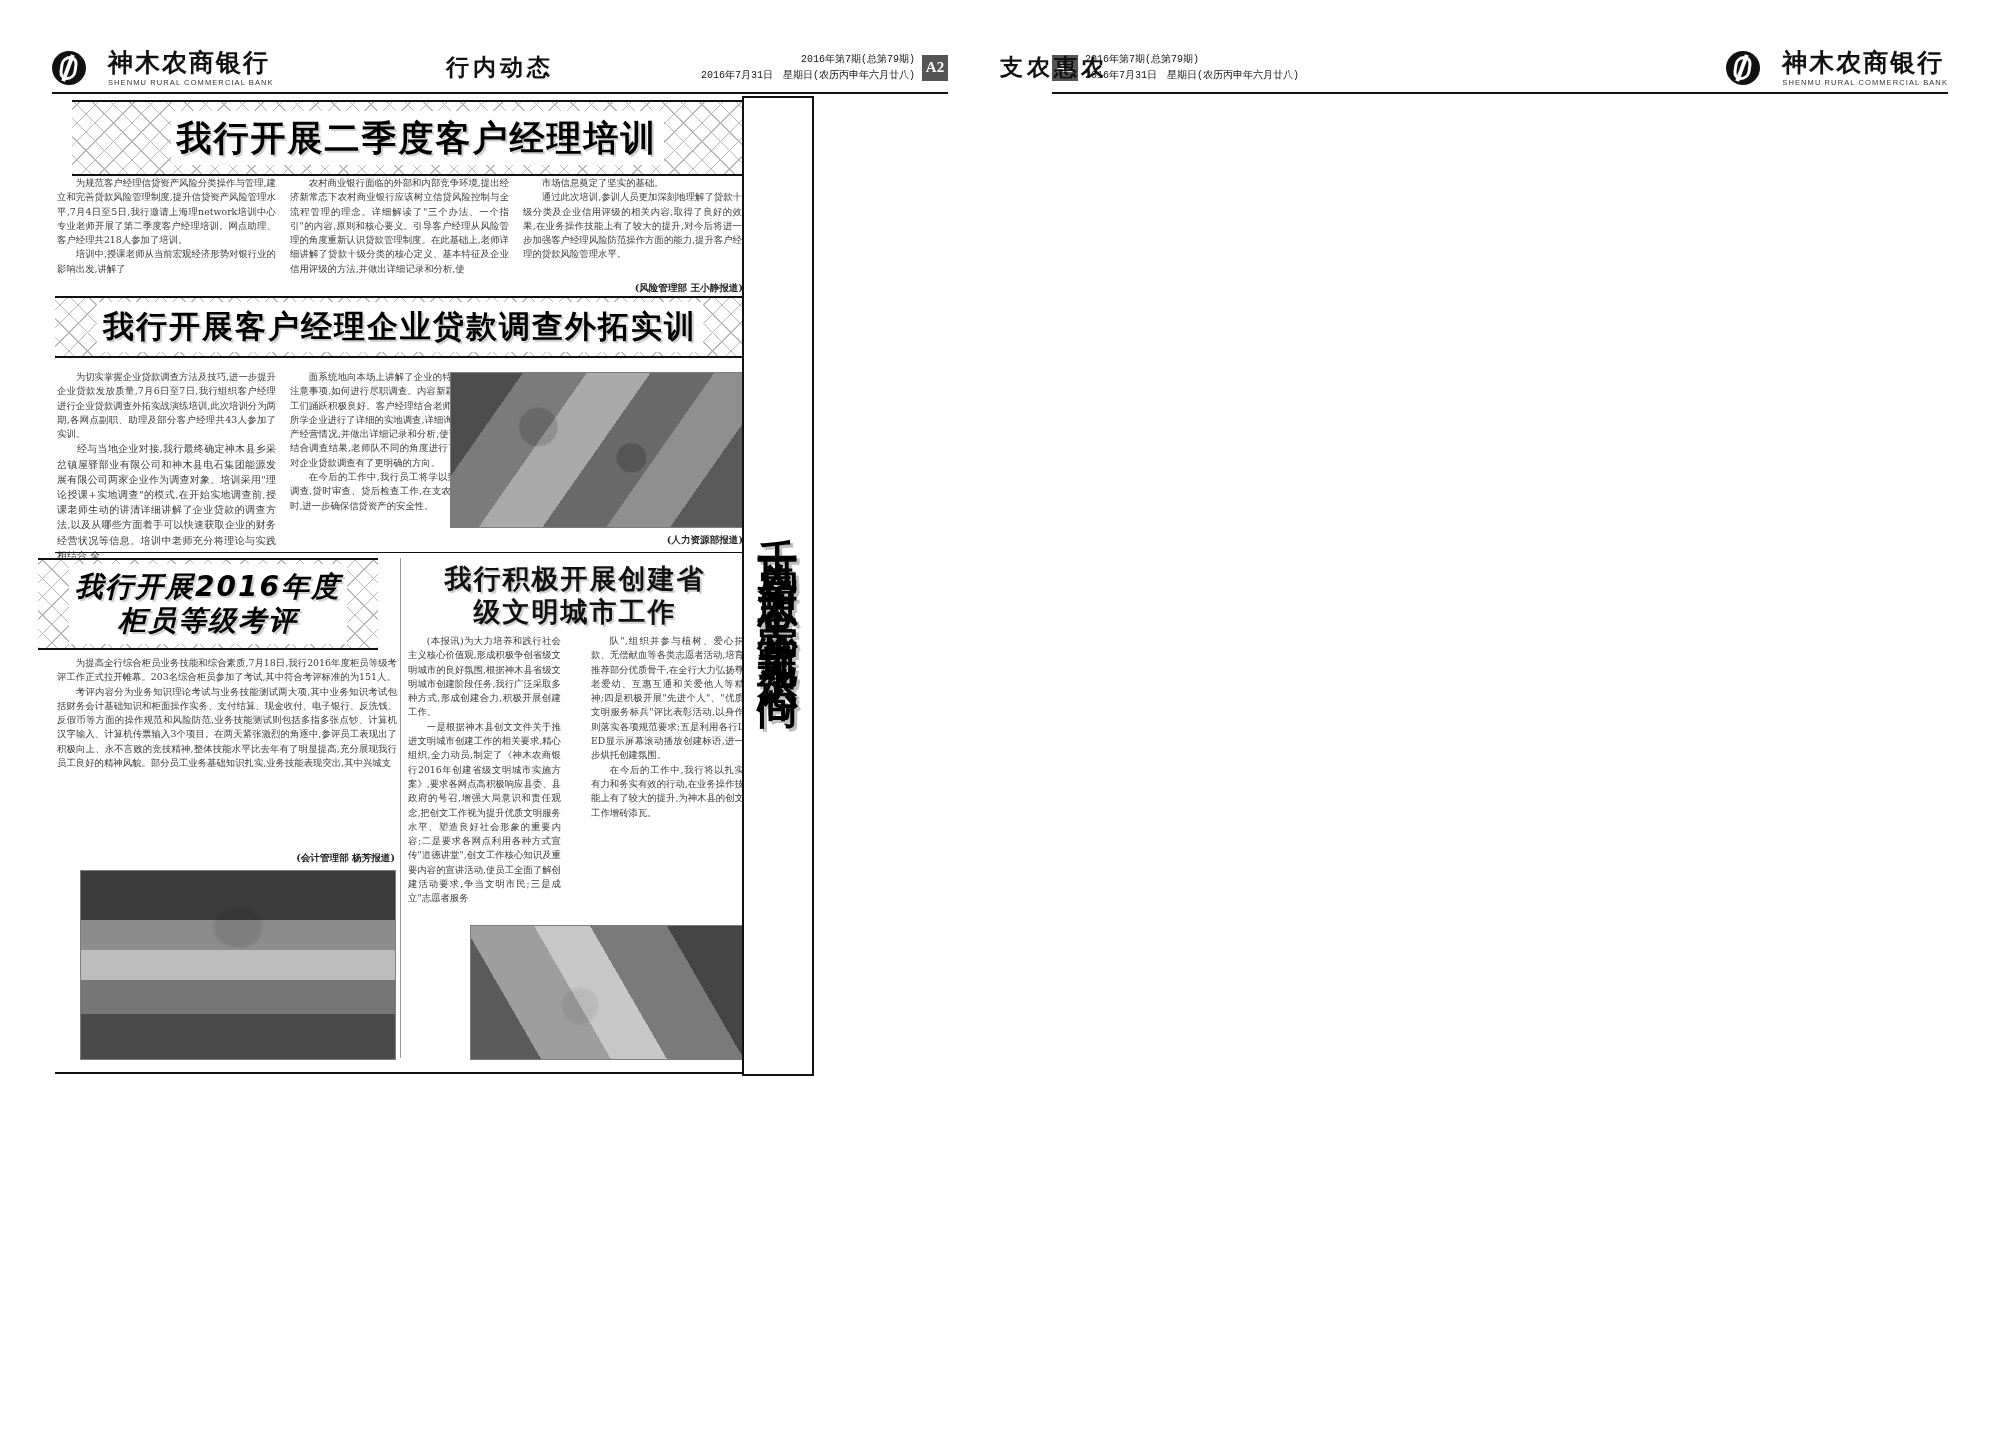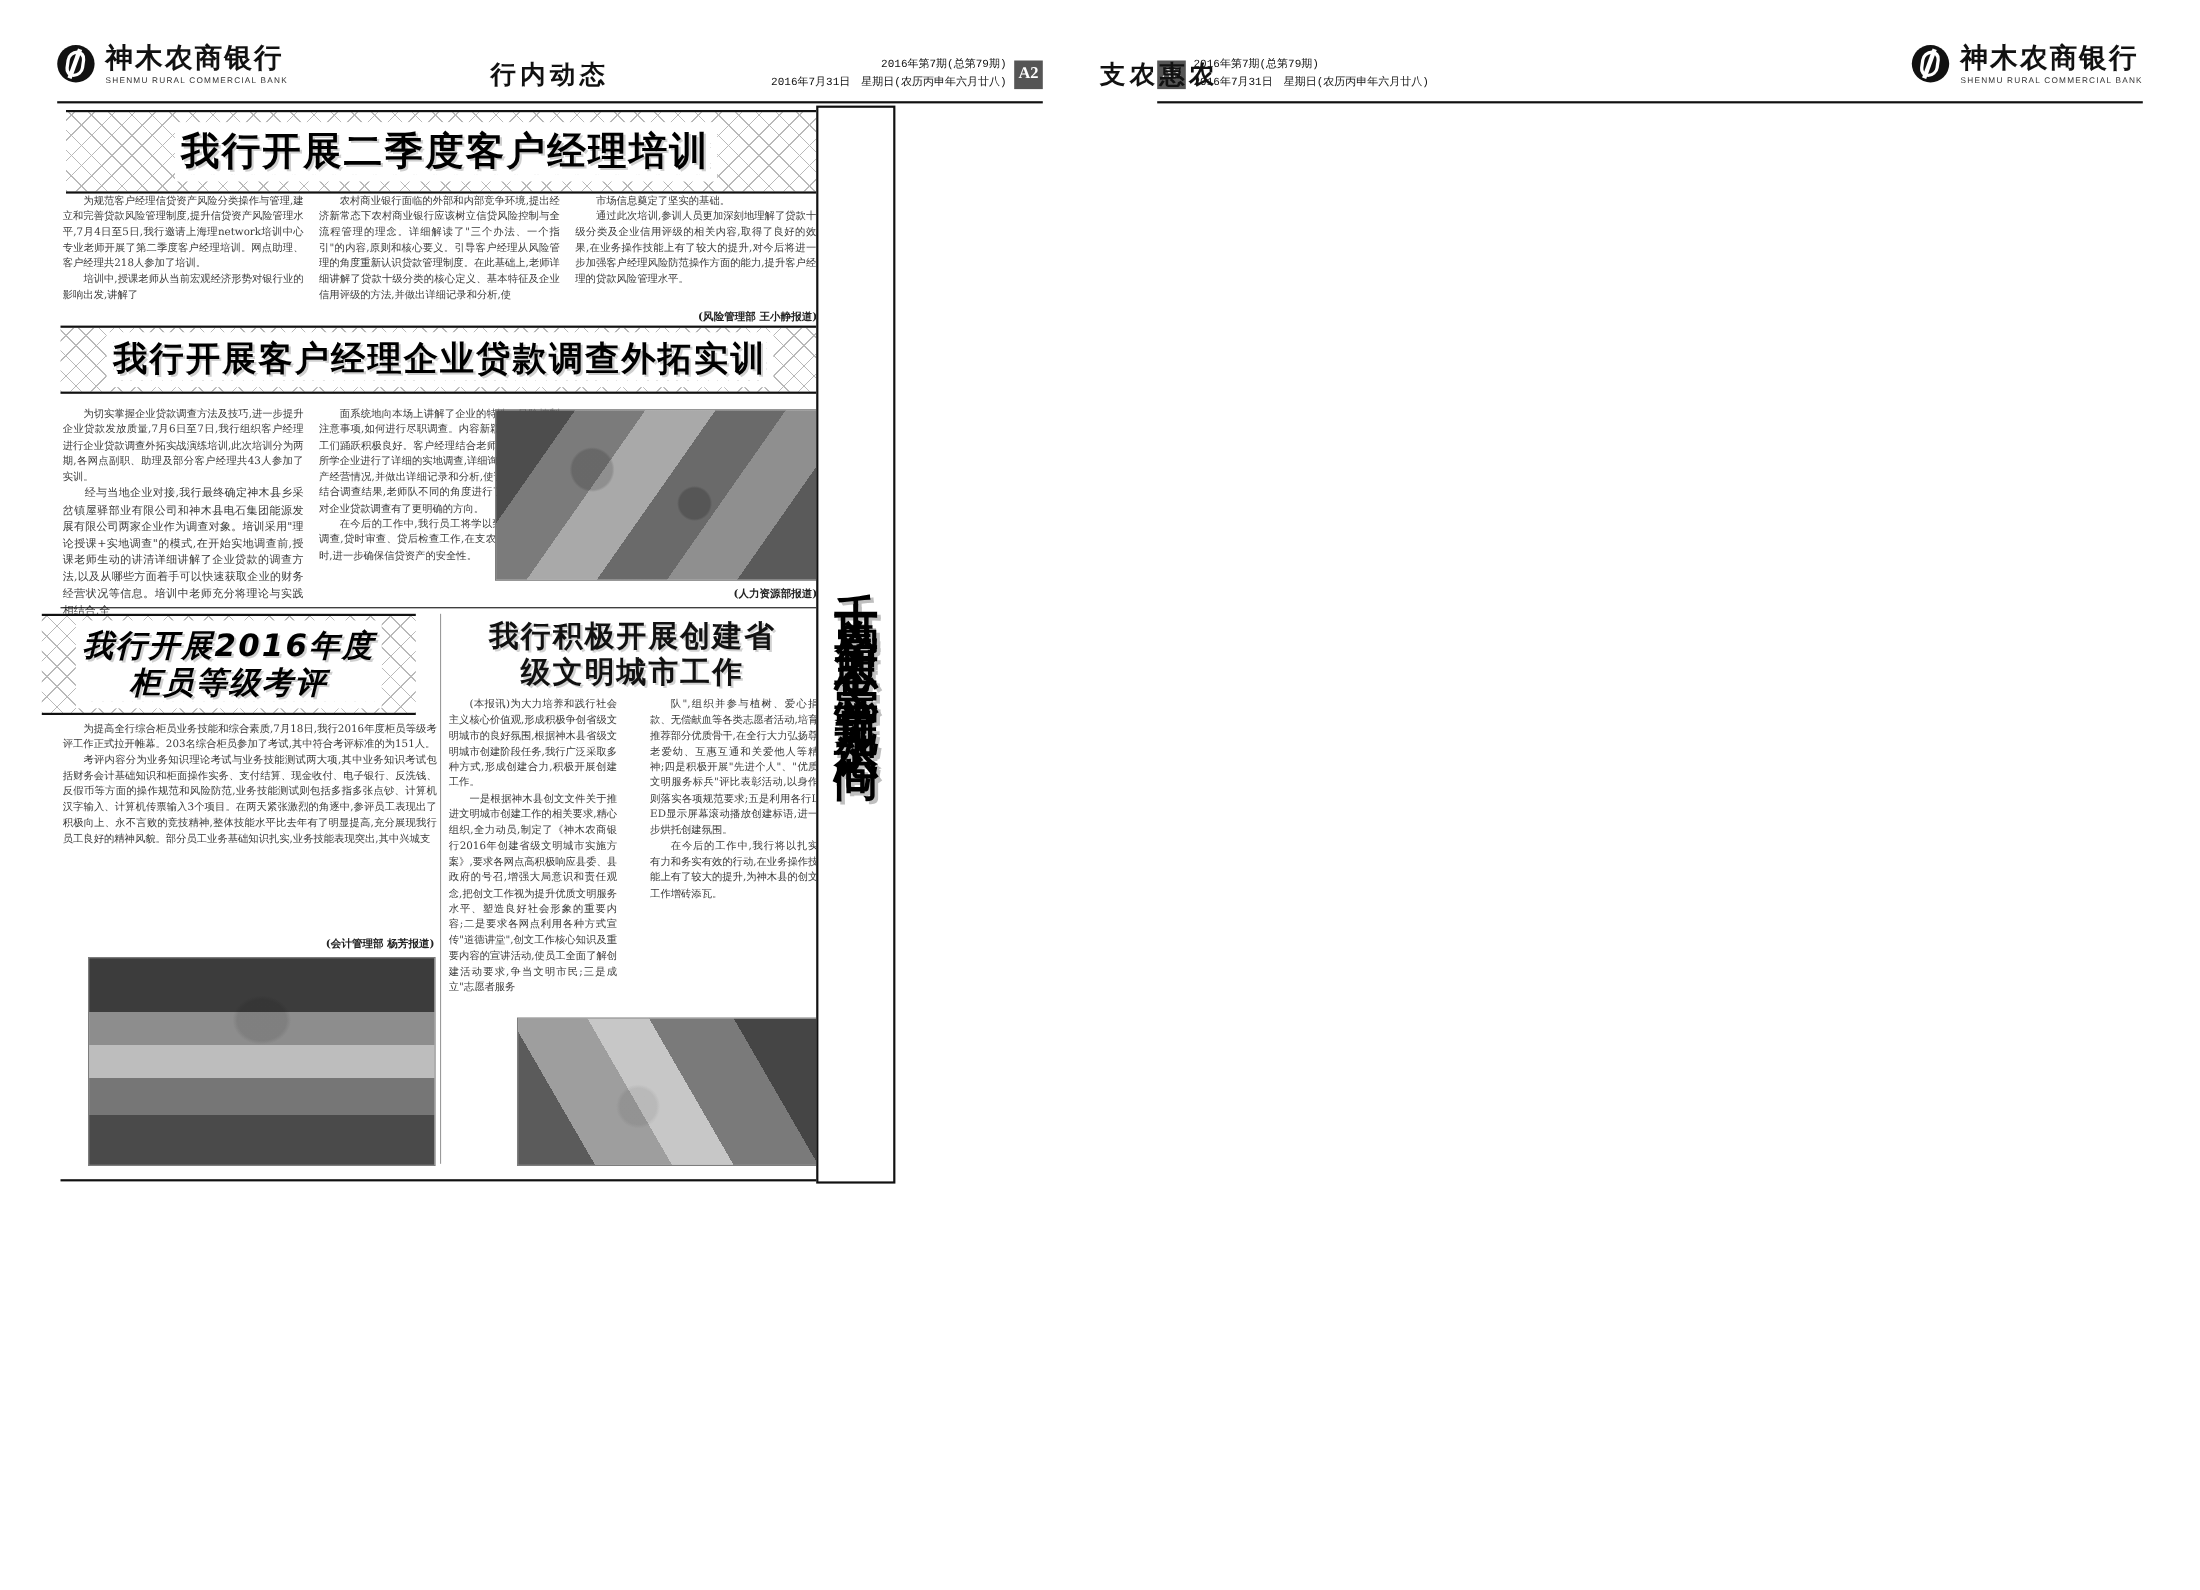--- a/index.html
+++ b/index.html
@@ -3,21 +3,21 @@
 <meta charset="utf-8">
 <style>
   html,body{margin:0;padding:0;background:#ffffff;}
   body{width:2000px;height:1445px;font-family:"DejaVu Sans","Liberation Sans",sans-serif;color:#111;}
   .spread{position:relative;width:2000px;height:1445px;background:#fff;overflow:hidden;}
 
   
   .page{position:absolute;top:0;height:1445px;background:#fff;}
   .page-left{left:0;width:1000px;}
   .page-right{left:1000px;width:1000px;}
-  .logo{display:flex;align-items:center;gap:10px;}
+  .logo{display:flex;align-items:center;gap:22px;margin-top:10px;}
   .logo-mark{width:34px;height:34px;border-radius:50%;background:#111;position:relative;flex:none;}
   .logo-mark:before{content:"";position:absolute;left:8px;top:5px;width:17px;height:24px;border:3px solid #fff;border-radius:9px 9px 9px 9px;transform:skewX(-8deg);box-sizing:border-box;}
   .logo-mark:after{content:"";position:absolute;left:14px;top:3px;width:4px;height:28px;background:#fff;transform:rotate(20deg);}
   .logo-txt{line-height:1;}
   .logo-cn{font-size:25px;font-weight:700;letter-spacing:2px;color:#111;font-family:"DejaVu Sans",sans-serif;}
   .logo-en{font-size:7.5px;letter-spacing:1.1px;color:#333;margin-top:4px;font-family:"Liberation Sans",sans-serif;}
 
   .sect-title{font-size:23px;font-weight:700;letter-spacing:4px;}
   .issue{font-size:10px;line-height:1.55;color:#111;white-space:nowrap;font-family:Liberation Mono, monospace;}
   .pgnum{width:26px;height:26px;background:#555;color:#fff;display:flex;align-items:center;justify-content:center;font-size:15px;font-weight:700;font-family:"Liberation Serif",serif;letter-spacing:0;}
@@ -94,21 +94,21 @@
     <div style="position:absolute;right:52px;top:52px;display:flex;align-items:center;gap:7px;">
       <div style="text-align:right;">
         <div class="issue">2016年第7期(总第79期)</div>
         <div class="issue">2016年7月31日　星期日(农历丙申年六月廿八)</div>
       </div>
       <div class="pgnum">A2</div>
     </div>
 
     <div class="rule" style="left:52px;right:52px;top:92px;"></div>
 
-    <div class="hl" style="left:60px;top:100px;width:690px;height:76px;align-items:center;">
+    <div class="hl" style="left:72px;top:100px;width:690px;height:76px;align-items:center;">
       <div class="hl-in">
         <span style="font-size:35px;">我行开展二季度客户经理培训</span>
       </div>
     </div>
 
     <div class="cols" style="left:57px;top:176px;width:686px;height:130px;gap:14px;">
       <div class="col" style="width:219px;">
         <p class="p" style="font-size:9.4px;line-height:1.52;text-indent:2em;">为规范客户经理信贷资产风险分类操作与管理,建立和完善贷款风险管理制度,提升信贷资产风险管理水平,7月4日至5日,我行邀请上海理network培训中心专业老师开展了第二季度客户经理培训。网点助理、客户经理共218人参加了培训。</p>
         <p class="p" style="font-size:9.4px;line-height:1.52;text-indent:2em;">培训中,授课老师从当前宏观经济形势对银行业的影响出发,讲解了</p>
       </div>

